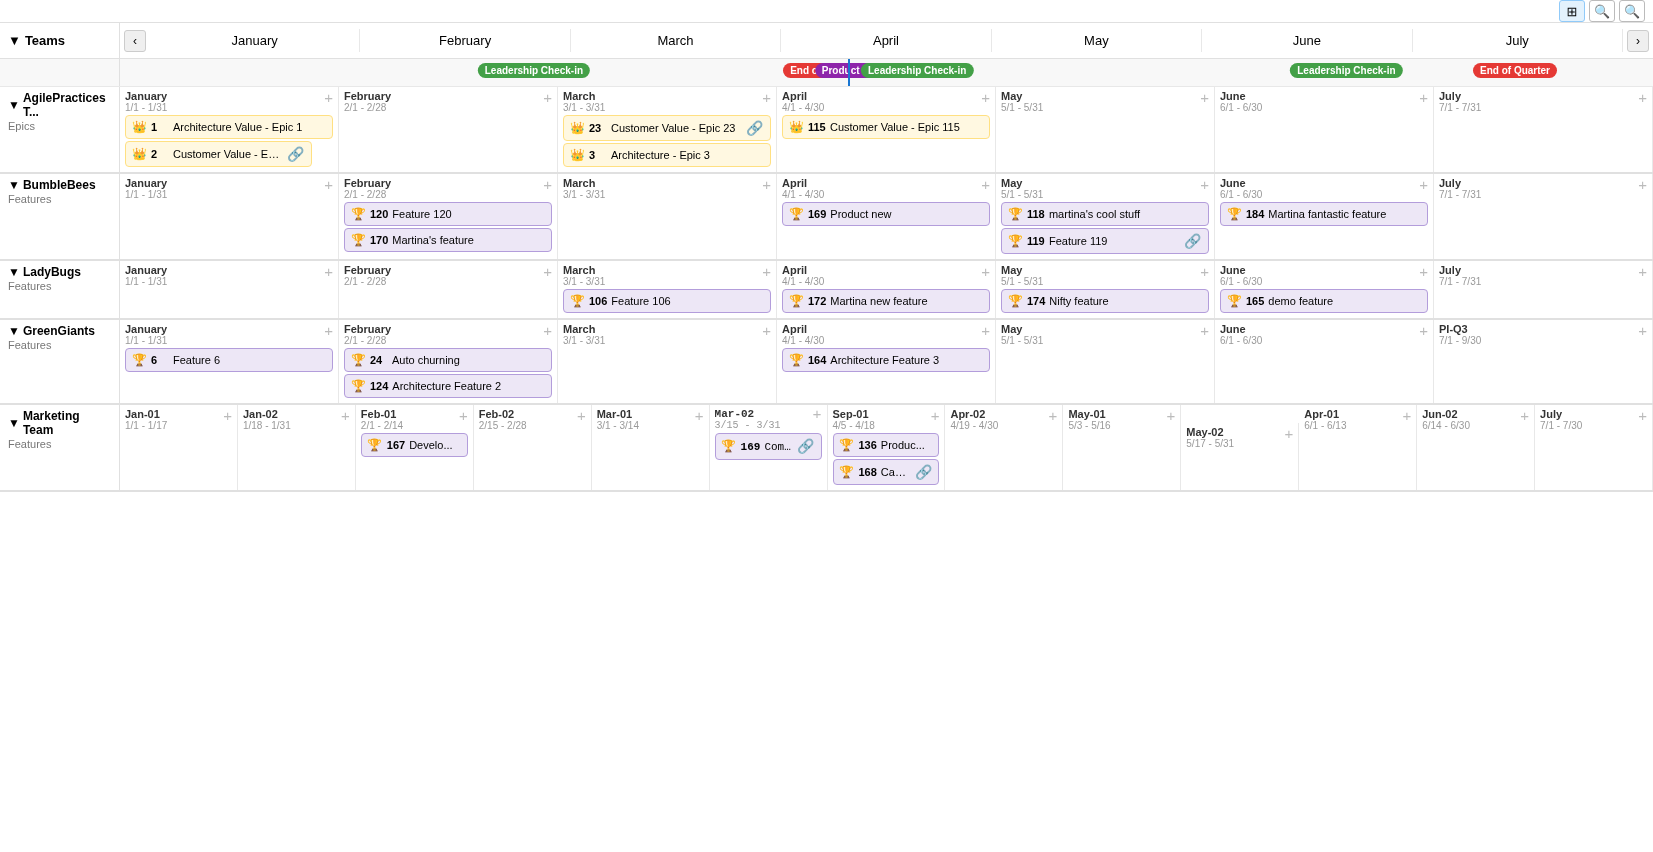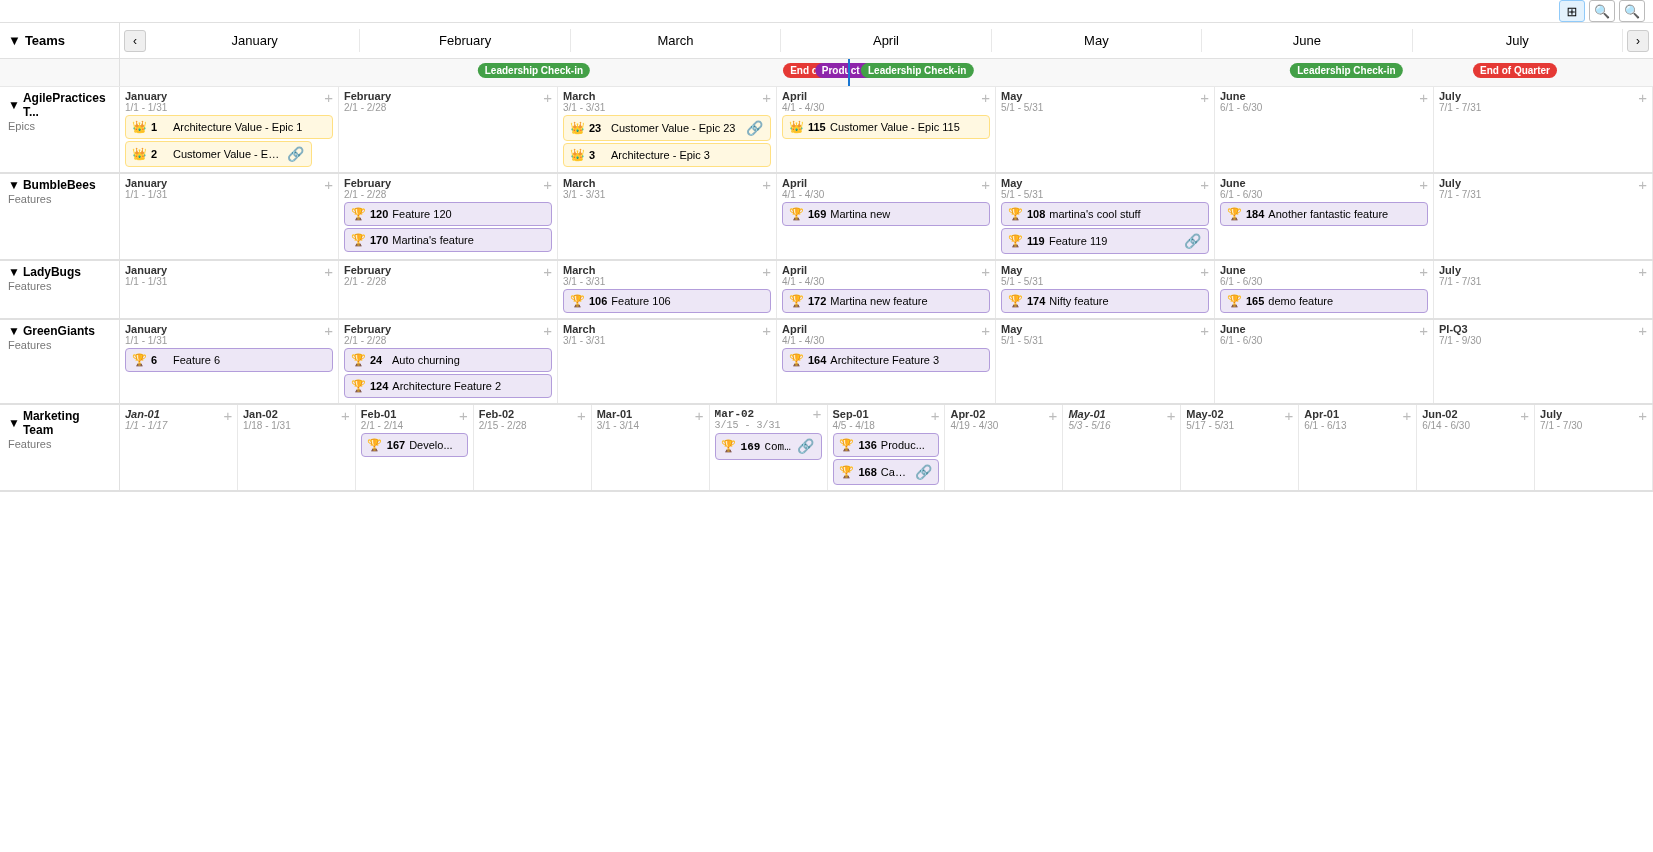--- a/index.html
+++ b/index.html
@@ -266,35 +266,35 @@
             <div class="cell-head">
               <div class="cell-period">
                 <span class="cell-period-name">April</span>
                 <span class="cell-period-dates">4/1 - 4/30</span>
               </div>
               <span class="cell-plus">+</span>
             </div>
             <div class="feat feat-purple">
               <span class="feat-trophy">🏆</span>
               <span class="feat-n">169</span>
-              <span class="feat-title">Martina new</span>
+              <span class="feat-title">Product new</span>
             </div>
           </div>
 
           <div class="grp-cell" style="min-width:200px;">
             <div class="cell-head">
               <div class="cell-period">
                 <span class="cell-period-name">May</span>
                 <span class="cell-period-dates">5/1 - 5/31</span>
               </div>
               <span class="cell-plus">+</span>
             </div>
             <div class="feat feat-purple">
               <span class="feat-trophy">🏆</span>
-              <span class="feat-n">108</span>
+              <span class="feat-n">118</span>
               <span class="feat-title">martina's cool stuff</span>
             </div>
             <div class="feat feat-purple">
               <span class="feat-trophy">🏆</span>
               <span class="feat-n">119</span>
               <span class="feat-title">Feature 119</span>
               <span class="feat-link-icon">🔗</span>
             </div>
           </div>
 
@@ -302,21 +302,21 @@
             <div class="cell-head">
               <div class="cell-period">
                 <span class="cell-period-name">June</span>
                 <span class="cell-period-dates">6/1 - 6/30</span>
               </div>
               <span class="cell-plus">+</span>
             </div>
             <div class="feat feat-purple">
               <span class="feat-trophy">🏆</span>
               <span class="feat-n">184</span>
-              <span class="feat-title">Another fantastic feature</span>
+              <span class="feat-title">Martina fantastic feature</span>
             </div>
           </div>
 
           <div class="grp-cell" style="min-width:200px;">
             <div class="cell-head">
               <div class="cell-period">
                 <span class="cell-period-name">July</span>
                 <span class="cell-period-dates">7/1 - 7/31</span>
               </div>
               <span class="cell-plus">+</span>
@@ -524,21 +524,21 @@
       <div class="grp-header">
         <div class="grp-sidebar">
           <div class="grp-name">
             <span style="margin-right:3px;">▼</span>
             <span>Marketing Team</span>
           </div>
           <div class="grp-sub">Features</div>
         </div>
         <div class="grp-cells" style="display:flex; flex:1; flex-wrap:wrap;">
 
-          <div class="grp-cell" style="min-width:100px; flex:0.5;font-style:italic;">
+          <div class="grp-cell" style="min-width:100px; flex:0.5;">
             <div class="cell-head">
               <div class="cell-period">
                 <span class="cell-period-name">Jan-01</span>
                 <span class="cell-period-dates">1/1 - 1/17</span>
               </div>
               <span class="cell-plus">+</span>
             </div>
           </div>
 
           <div class="grp-cell" style="min-width:100px; flex:0.5;">
@@ -626,31 +626,31 @@
           <div class="grp-cell" style="min-width:100px; flex:0.5;">
             <div class="cell-head">
               <div class="cell-period">
                 <span class="cell-period-name">Apr-02</span>
                 <span class="cell-period-dates">4/19 - 4/30</span>
               </div>
               <span class="cell-plus">+</span>
             </div>
           </div>
 
-          <div class="grp-cell" style="min-width:100px; flex:0.5;font-style:italic;">
+          <div class="grp-cell" style="min-width:100px; flex:0.5;">
             <div class="cell-head">
               <div class="cell-period">
                 <span class="cell-period-name">May-01</span>
                 <span class="cell-period-dates">5/3 - 5/16</span>
               </div>
               <span class="cell-plus">+</span>
             </div>
           </div>
 
-          <div class="grp-cell" style="min-width:100px; flex:0.5;">
+          <div class="grp-cell" style="min-width:100px; flex:0.5;margin-top:18px;">
             <div class="cell-head">
               <div class="cell-period">
                 <span class="cell-period-name">May-02</span>
                 <span class="cell-period-dates">5/17 - 5/31</span>
               </div>
               <span class="cell-plus">+</span>
             </div>
           </div>
 
           <div class="grp-cell" style="min-width:100px; flex:0.5;">

